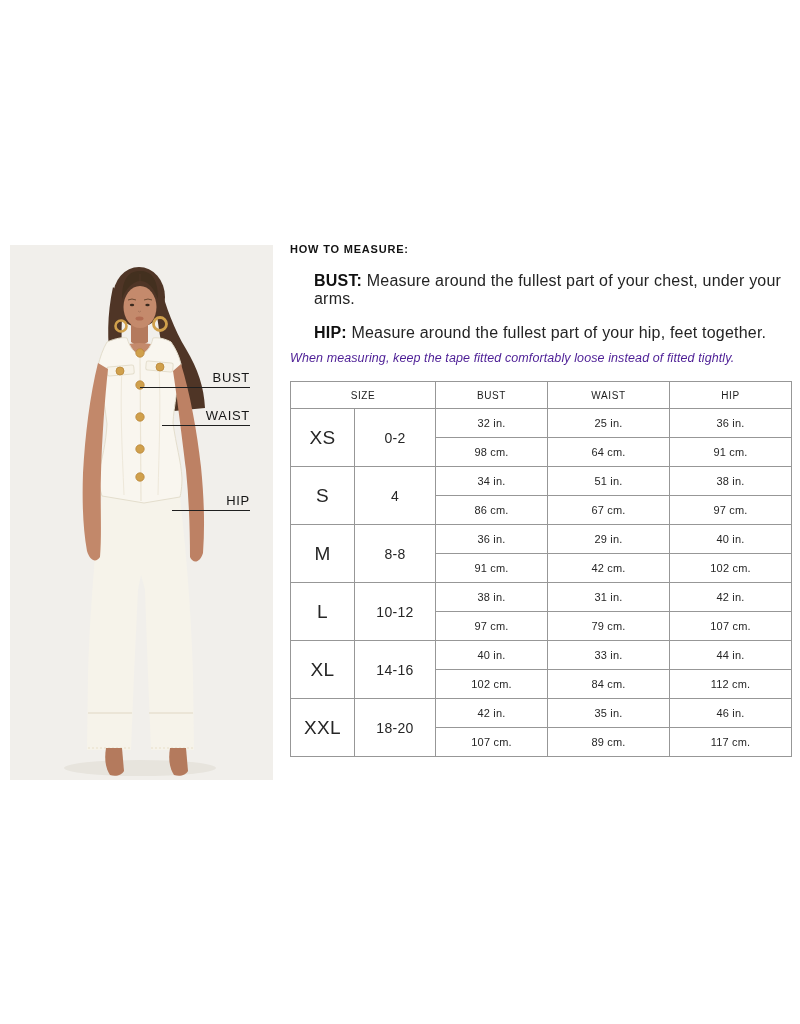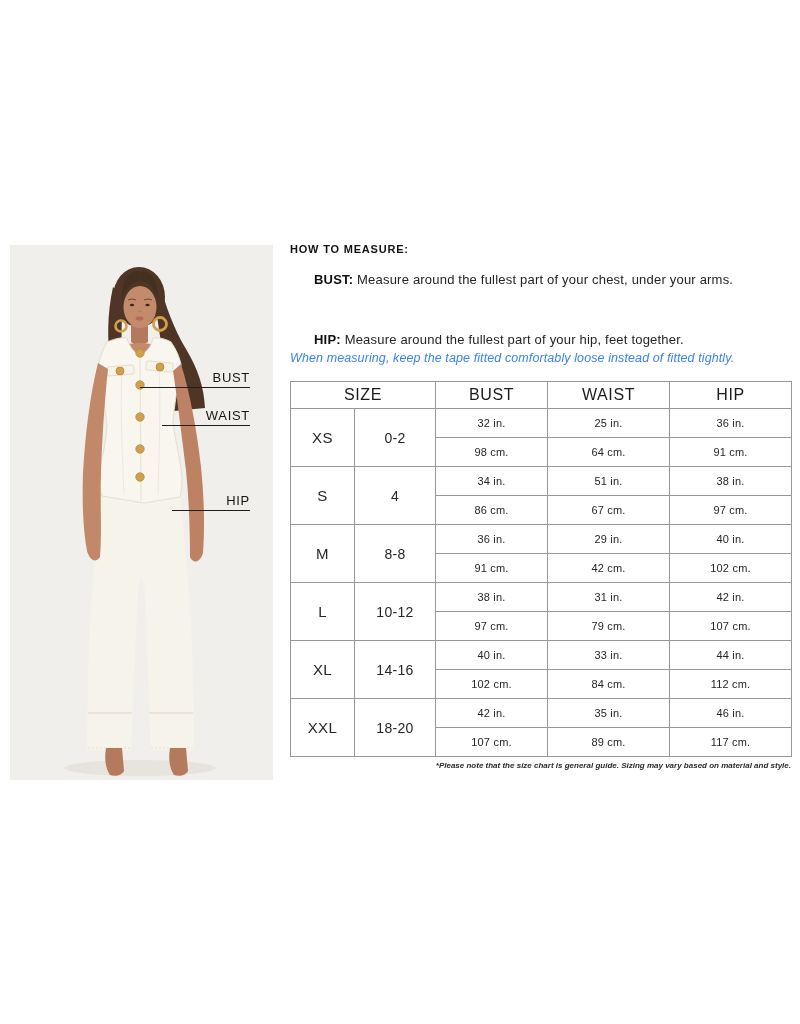--- a/index.html
+++ b/index.html
@@ -12,33 +12,33 @@
   .figure-area svg { display:block; width:263px; height:535px; }
   .measure-label { position:absolute; text-align:right; font-size:13px; letter-spacing:.7px;
                    color:#161616; border-bottom:1.6px solid #1f1f1f; padding-bottom:2px; line-height:1.1; }
   .lbl-bust  { left:130px; top:126px; width:110px; }
   .lbl-waist { left:152px; top:164px; width:88px; }
   .lbl-hip   { left:162px; top:249px; width:78px; }
 
   
   .title { position:absolute; left:290px; top:243px; font-size:11px; font-weight:700;
            letter-spacing:.8px; color:#121212; }
-  .instr { position:absolute; left:290px; width:500px; font-size:13px; letter-spacing:.2px; color:#242424;padding-left:24px; }
+  .instr { position:absolute; left:290px; width:500px; font-size:16px; letter-spacing:.2px; color:#242424;padding-left:24px; }
   .instr b { font-weight:700; color:#101010; }
-  .i1 { top:272px; } .i2 { top:300px; } .i3 { top:332px; }
+  .i1 { top:272px; } .i2 { top:300px; } .i3 { top:324px; }
   .note { position:absolute; left:290px; top:351px; width:500px; font-size:12.5px;
-          font-style:italic; color:#3b82f6; letter-spacing:.1px; }
+          font-style:italic; color:#4c1d95; letter-spacing:.1px; }
 
   table.size-chart { position:absolute; left:290px; top:381px; width:501px;
                      border-collapse:collapse; table-layout:fixed; }
   .size-chart th, .size-chart td { border:1px solid #979797; text-align:center;
                                    vertical-align:middle; padding:0; color:#262626; }
-  .size-chart thead th { height:27px; font-size:16px; font-weight:400; letter-spacing:.6px; color:#1c1c1c; }
+  .size-chart thead th { height:27px; font-size:10px; font-weight:400; letter-spacing:.6px; color:#1c1c1c; }
   .size-chart td.val { height:29px; font-size:11px; letter-spacing:.2px;margin-top:16px; }
-  .size-chart td.size-abbr { font-size:15px; letter-spacing:.4px; }
+  .size-chart td.size-abbr { font-size:19px; letter-spacing:.4px; }
   .size-chart td.size-num  { font-size:14px; letter-spacing:.3px; }
   .footnote { position:absolute; left:290px; top:761px; width:501px; text-align:right;
               font-size:8px; font-style:italic; font-weight:600; color:#2b2b2b; }
 </style>
 </head>
 <body>
 
 <div class="page">
 
   <div class="figure-area">
@@ -216,14 +216,13 @@
         <td class="val">46 in.</td>
       </tr>
       <tr>
         <td class="val">107 cm.</td>
         <td class="val">89 cm.</td>
         <td class="val">117 cm.</td>
       </tr>
     </tbody>
   </table>
 
-  <p class="footnote">*Please note that the size chart is general guide. Sizing may vary based on material and style.</p>
 </div>
 
 </body></html>

